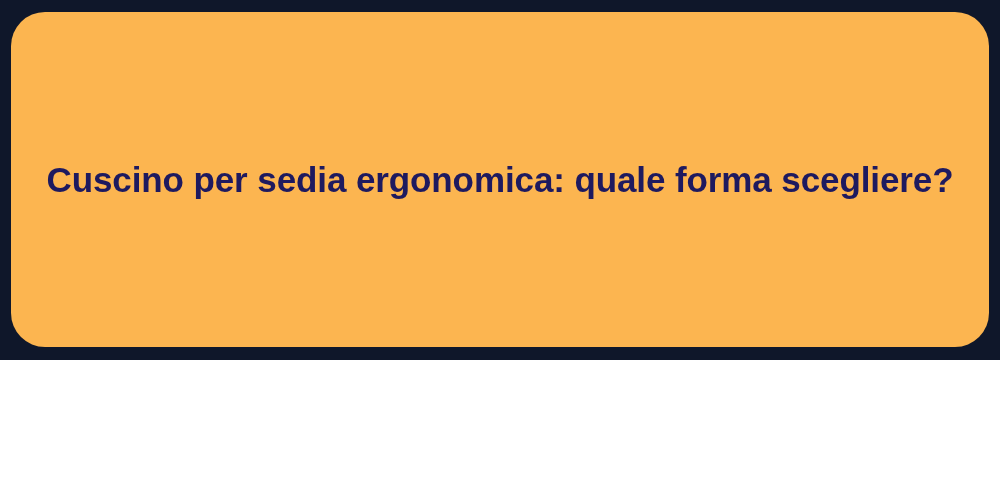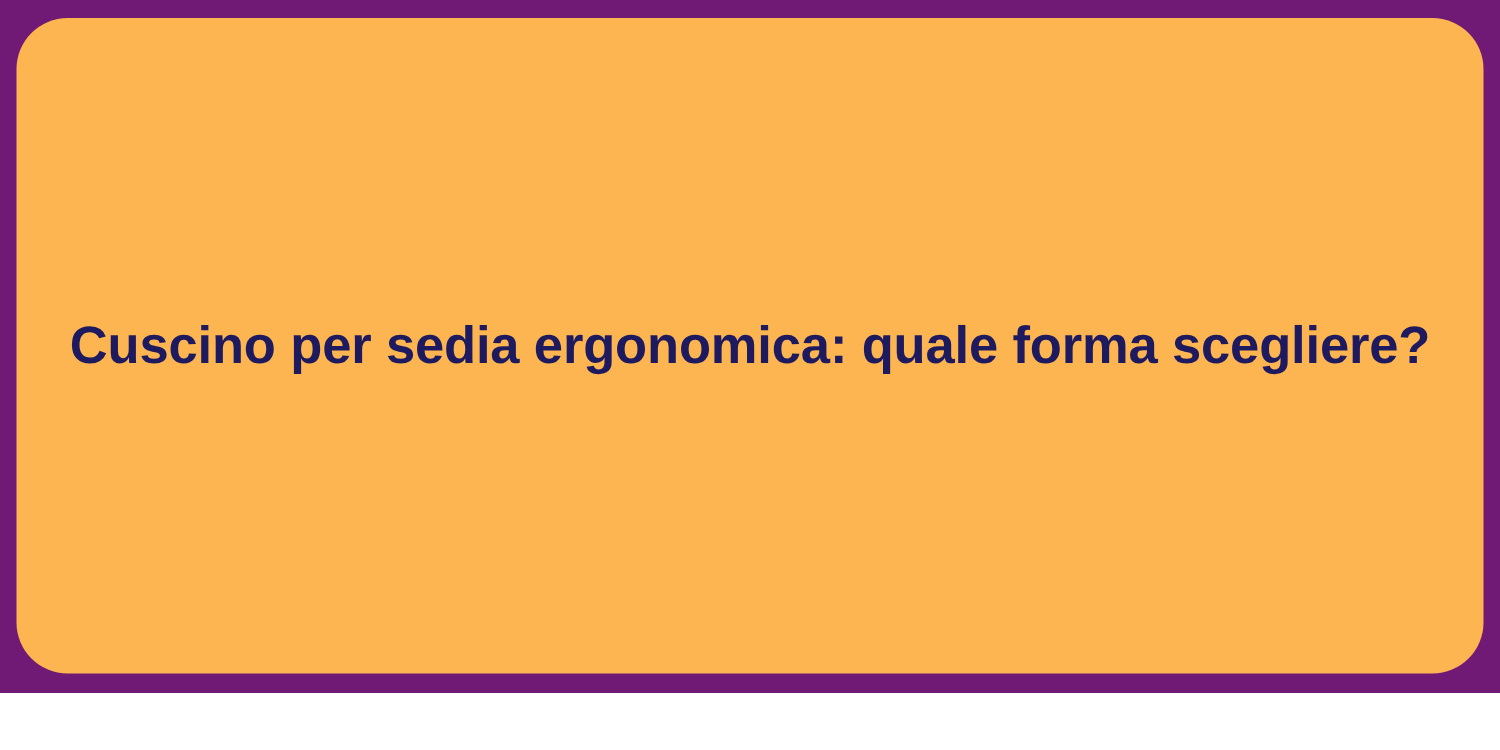--- a/index.html
+++ b/index.html
@@ -13,22 +13,22 @@
     height: 500px;
     overflow: hidden;
     font-family: "Liberation Sans", sans-serif;
   }
 
   
   .banner-canvas {
     position: relative;
     box-sizing: border-box;
     width: 1000px;
-    height: 462px;
-    background: #701a75;
+    height: 360px;
+    background: #0f172a;
     padding: 12px 11px 13px 11px;
   }
 
   
   .banner-card {
     box-sizing: border-box;
     width: 100%;
     height: 100%;
     background: #FCB550;
     border-radius: 34px;

